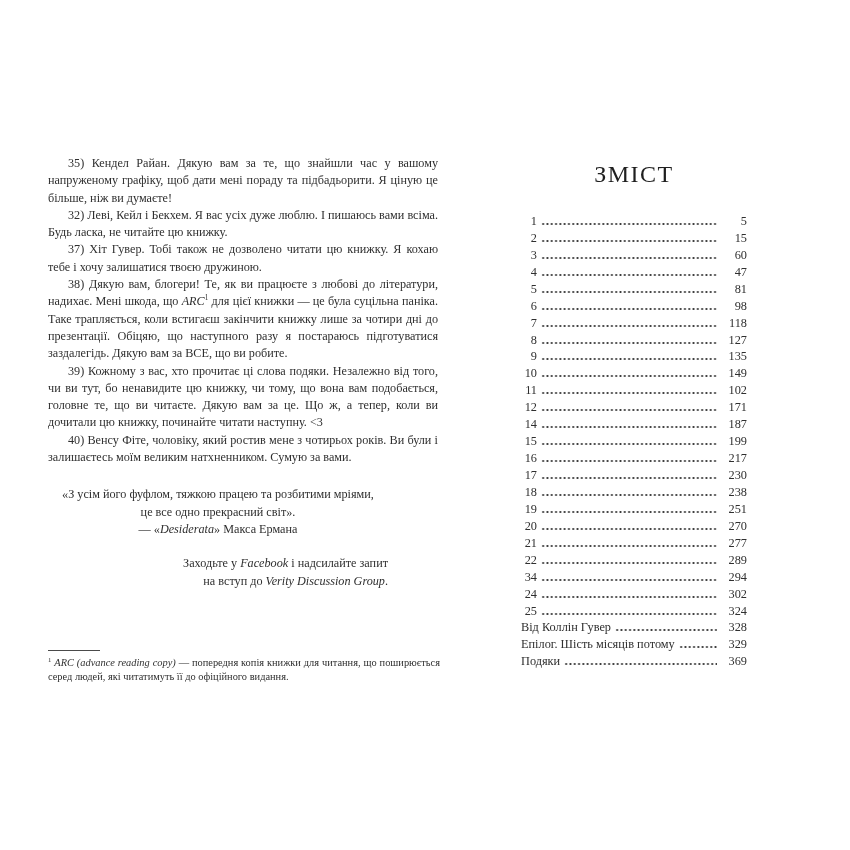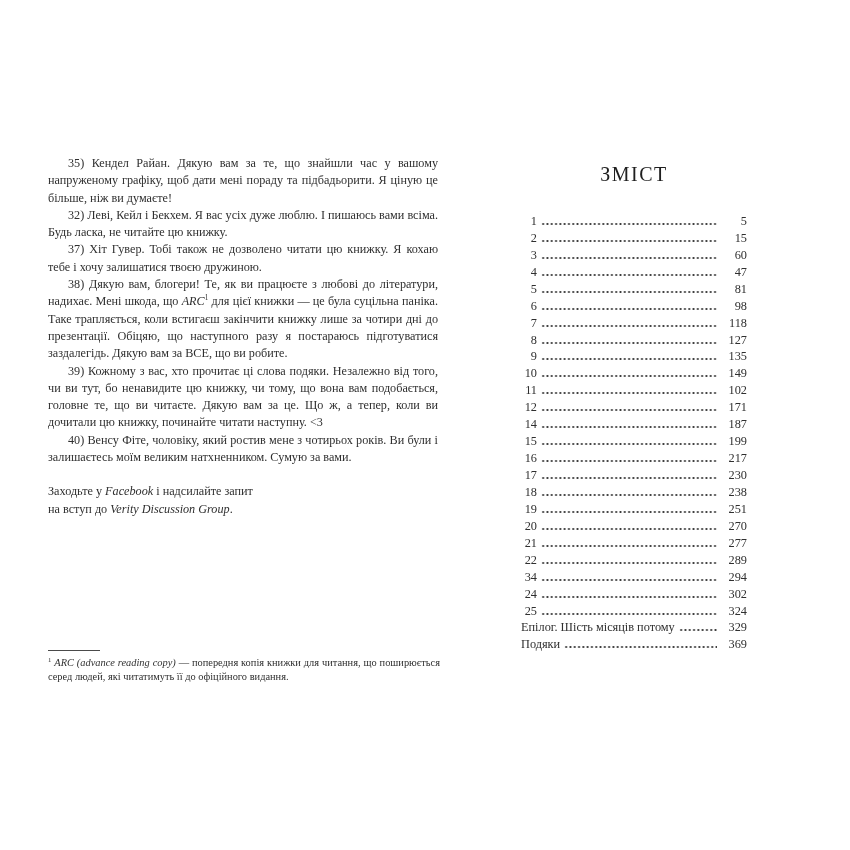--- a/index.html
+++ b/index.html
@@ -19,35 +19,35 @@
   .para { margin:0; text-indent:20px; }
   .para i { font-style:italic; }
   sup.fnref { font-size:0.6em; vertical-align:super; line-height:0; }
 
   .quote-block {
     margin-top:20px; width:340px;
     text-align:center; font-size:12.2px; line-height:17.3px;
   }
   .fb-note {
     margin-top:17px; width:340px;
-    text-align:left; font-size:12.2px; line-height:17.3px;
+    text-align:right; font-size:12.2px; line-height:17.3px;
   }
 
   .footnote {
     position:absolute; left:48px; top:650px; width:392px;
     font-size:10.4px; line-height:14px; text-align:justify;
   }
   .footnote-rule { width:52px; border:0; border-top:1px solid #4a4a4a; margin:0 0 5px 0; }
   .footnote sup { font-size:0.65em; vertical-align:super; line-height:0; }
 
   
   .right-page { position:absolute; left:521px; top:163px; width:226px; }
   .toc-title {
     margin:0 0 26px 0; text-align:center; font-weight:normal;
-    font-size:20px; line-height:22px; letter-spacing:1.5px; color:var(--title);
+    font-size:24px; line-height:22px; letter-spacing:1.5px; color:var(--title);
   }
   .toc-list { width:100%; }
   .toc-row { display:flex; align-items:flex-end; height:16.95px; font-size:12.3px; line-height:14px; }
   .toc-label { white-space:nowrap; }
   .toc-label.num { min-width:16px; text-align:right; }
   .leader {
     flex:1 1 auto; height:4px; margin:0 4px 2px 4px;
     background-image:radial-gradient(circle, var(--dots) 0.9px, rgba(0,0,0,0) 1.1px);
     background-size:4.3px 4px; background-repeat:repeat-x; background-position:left bottom;
   }
@@ -61,20 +61,25 @@
   <div class="left-page">
     <div class="body-text">
       <p class="para">35) Кендел Райан. Дякую вам за те, що знайшли час у вашому напруженому графіку, щоб дати мені пораду та підбадьорити. Я ціную це більше, ніж ви думаєте!</p>
       <p class="para">32) Леві, Кейл і Бекхем. Я вас усіх дуже люблю. І пишаюсь вами всіма. Будь ласка, не читайте цю книжку.</p>
       <p class="para">37) Хіт Гувер. Тобі також не дозволено читати цю книжку. Я кохаю тебе і хочу залишатися твоєю дружиною.</p>
       <p class="para"><span>38) Дякую вам, блогери! Те, як ви працюєте з любові до літератури, надихає. Мені шкода, що </span><i>ARC</i><sup class="fnref">1</sup><span> для цієї книжки — це була суцільна паніка. Таке трапляється, коли встигаєш закінчити книжку лише за чотири дні до презентації. Обіцяю, що наступного разу я постараюсь підготуватися заздалегідь. Дякую вам за ВСЕ, що ви робите.</span></p>
       <p class="para">39) Кожному з вас, хто прочитає ці слова подяки. Незалежно від того, чи ви тут, бо ненавидите цю книжку, чи тому, що вона вам подобається, головне те, що ви читаєте. Дякую вам за це. Що ж, а тепер, коли ви дочитали цю книжку, починайте читати наступну. &lt;3</p>
       <p class="para">40) Венсу Фіте, чоловіку, який ростив мене з чотирьох років. Ви були і залишаєтесь моїм великим натхненником. Сумую за вами.</p>
     </div>
 
+    <div class="quote-block">
+      <div>«З усім його фуфлом, тяжкою працею та розбитими мріями,</div>
+      <div>це все одно прекрасний світ».</div>
+      <div><span>— «</span><i>Desiderata</i><span>» Макса Ермана</span></div>
+    </div>
 
     <div class="fb-note">
       <div><span>Заходьте у </span><i>Facebook</i><span> і надсилайте запит</span></div>
       <div><span>на вступ до </span><i>Verity Discussion Group</i><span>.</span></div>
     </div>
   </div>
 
   <div class="footnote">
     <hr class="footnote-rule">
     <div><sup>1</sup> <i>ARC (advance reading copy)</i><span> — попередня копія книжки для читання, що поширюється серед людей, які читатимуть її до офіційного видання.</span></div>
@@ -197,20 +202,25 @@
           <span class="toc-label num">24</span>
           <span class="leader"></span>
           <span class="toc-page">302</span>
         </div>
         <div class="toc-row">
           <span class="toc-label num">25</span>
           <span class="leader"></span>
           <span class="toc-page">324</span>
         </div>
         <div class="toc-row">
+          <span class="toc-label">Від Коллін Гувер</span>
+          <span class="leader"></span>
+          <span class="toc-page">328</span>
+        </div>
+        <div class="toc-row">
           <span class="toc-label">Епілог. Шість місяців потому</span>
           <span class="leader"></span>
           <span class="toc-page">329</span>
         </div>
         <div class="toc-row">
           <span class="toc-label">Подяки</span>
           <span class="leader"></span>
           <span class="toc-page">369</span>
         </div>
       </div>

